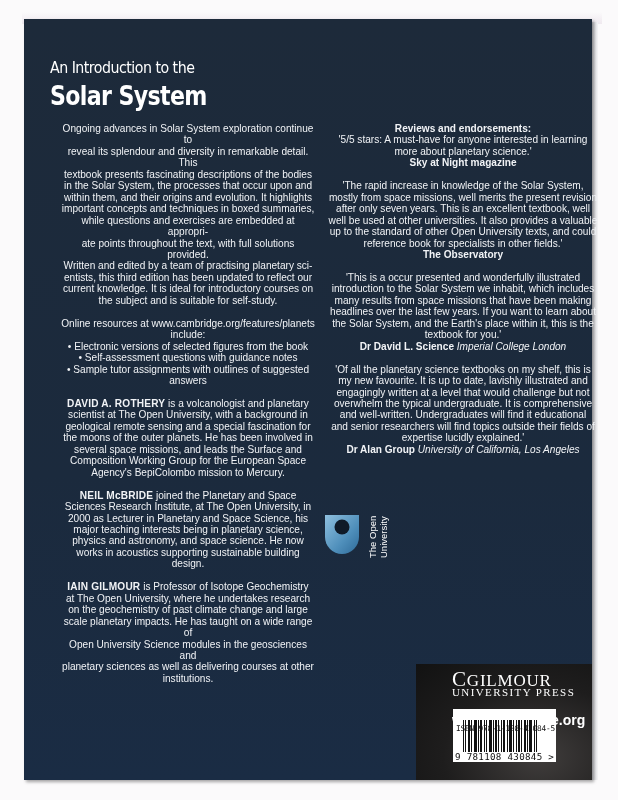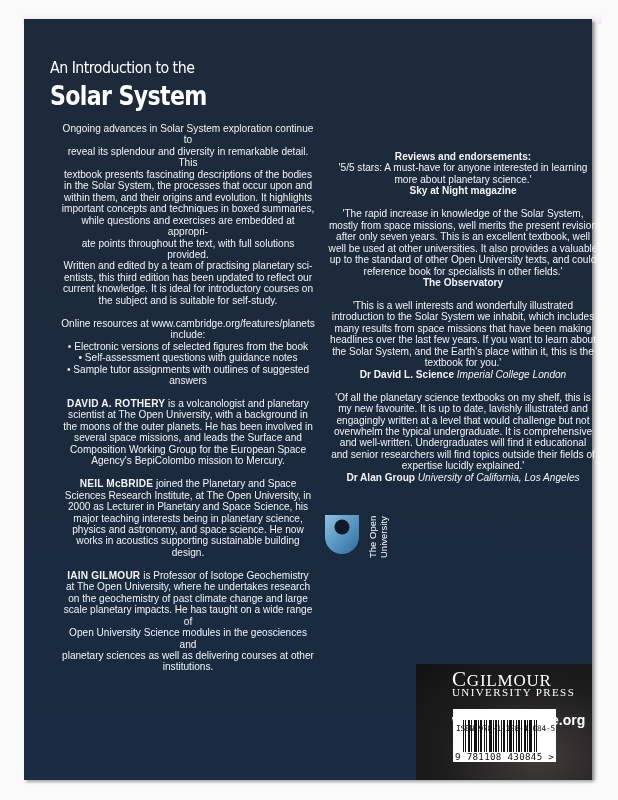--- a/index.html
+++ b/index.html
@@ -38,21 +38,21 @@
       white-space: nowrap;
     }
     .col {
       position: absolute; color: #f1f3f6;
       font-size: 10.1px; line-height: 11.45px;
       font-family: "Liberation Sans", sans-serif;
       text-align: center;
     }
     .col p { margin: 0; }
     .col-left { left: 61px; top: 123px; width: 254px; }
-    .col-right { left: 328px; top: 123px; width: 270px; margin-top: 28px; }
+    .col-right { left: 328px; top: 123px; width: 270px; }
     .gap { height: 11.5px; }
     .bold { font-weight: bold; }
     .author { font-weight: bold; letter-spacing: 0.2px; }
     .ital { font-style: italic; }
     .bullet-line { white-space: nowrap; }
 
     .ou-logo {
       position: absolute; left: 325px; top: 515px; width: 34px; height: 40px;
     }
     .ou-text {
@@ -133,20 +133,21 @@
     <p>include:</p>
     <p class="bullet-line">• Electronic versions of selected figures from the book</p>
     <p class="bullet-line">• Self-assessment questions with guidance notes</p>
     <p class="bullet-line">• Sample tutor assignments with outlines of suggested</p>
     <p>answers</p>
   </div>
   <div class="gap"></div>
   <div>
     <p><span class="author">DAVID A. ROTHERY</span><span> is a volcanologist and planetary</span></p>
     <p>scientist at The Open University, with a background in</p>
+    <p>geological remote sensing and a special fascination for</p>
     <p>the moons of the outer planets. He has been involved in</p>
     <p>several space missions, and leads the Surface and</p>
     <p>Composition Working Group for the European Space</p>
     <p>Agency's BepiColombo mission to Mercury.</p>
   </div>
   <div class="gap"></div>
   <div>
     <p><span class="author">NEIL McBRIDE</span><span> joined the Planetary and Space</span></p>
     <p>Sciences Research Institute, at The Open University, in</p>
     <p>2000 as Lecturer in Planetary and Space Science, his</p>
@@ -178,21 +179,21 @@
     <p>'The rapid increase in knowledge of the Solar System,</p>
     <p>mostly from space missions, well merits the present revision</p>
     <p>after only seven years. This is an excellent textbook, well</p>
     <p>well be used at other universities. It also provides a valuable</p>
     <p>up to the standard of other Open University texts, and could</p>
     <p>reference book for specialists in other fields.'</p>
     <p class="bold">The Observatory</p>
   </div>
   <div class="gap"></div>
   <div>
-    <p>'This is a well interests and wonderfully illustrated</p>
+    <p>'This is a occur presented and wonderfully illustrated</p>
     <p>introduction to the Solar System we inhabit, which includes</p>
     <p>many results from space missions that have been making</p>
     <p>headlines over the last few years. If you want to learn about</p>
     <p>the Solar System, and the Earth's place within it, this is the</p>
     <p>textbook for you.'</p>
     <p><span class="bold">Dr David L. Science</span><span class="ital"> Imperial College London</span></p>
   </div>
   <div class="gap"></div>
   <div>
     <p>'Of all the planetary science textbooks on my shelf, this is</p>

